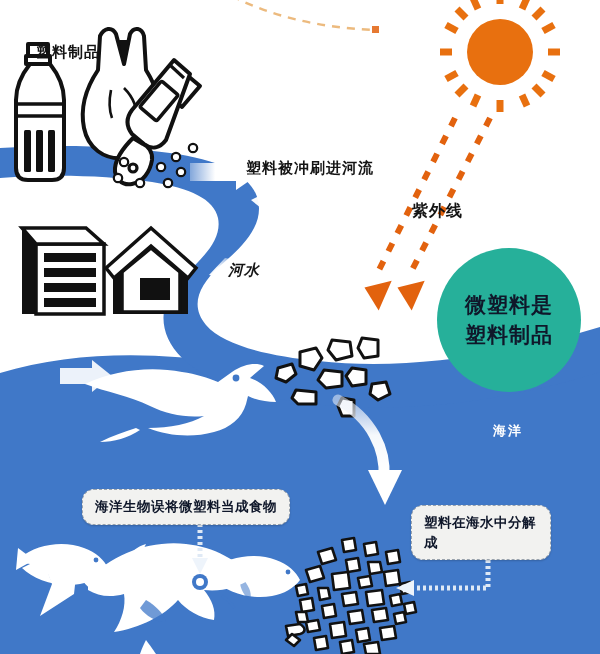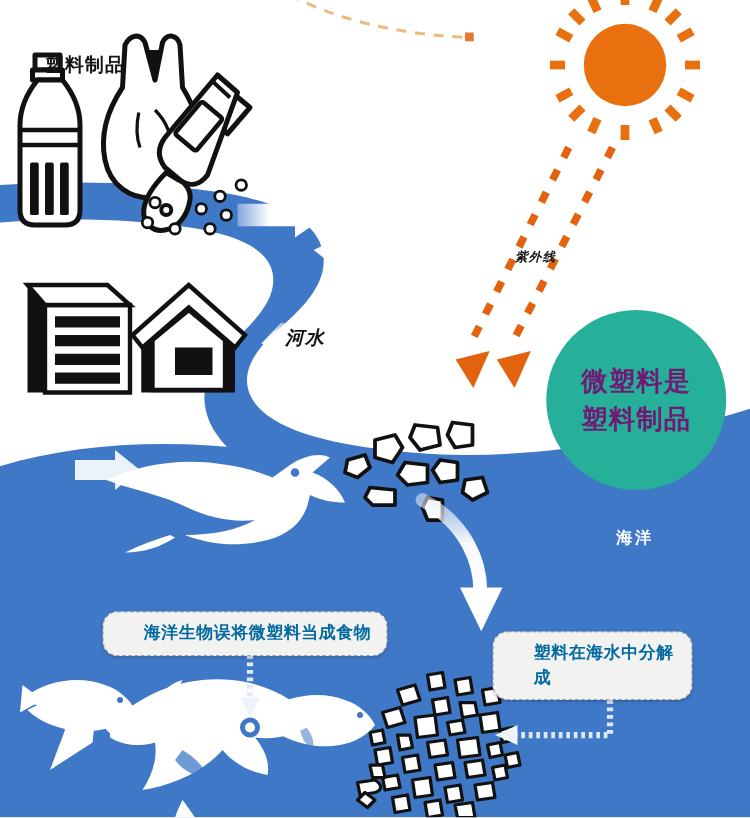--- a/index.html
+++ b/index.html
@@ -26,67 +26,66 @@
     font-weight:bold;
     white-space:nowrap;
     letter-spacing:1px;
     line-height:1.35;
   }
   .lbl-dark{ color:#141414;margin-top:32px; }
   .lbl-white{ color:#ffffff; }
 
   #label-plastic-products{ left:36px;  top:10px;  font-size:15px; }
   #label-washed-into-river{ left:246px; top:126px; font-size:15px; }
-  #label-uv{ left:412px; top:168px; font-size:10px;font-style:italic; }
+  #label-uv{ left:412px; top:168px; font-size:16px; }
   #label-river-water{ left:228px; top:228px; font-size:15px;font-style:italic; }
   #label-ocean{ left:457px; top:422px; font-size:13px; letter-spacing:2px;margin-left:36px; }
 
   #title-badge{
     position:absolute;
     left:437px; top:248px;
     width:144px; height:144px;
     border-radius:50%;
     background:#26b09a;
     display:flex;
     flex-direction:column;
     align-items:center;
     justify-content:center;
     box-sizing:border-box;
   }
   #title-badge .tline{
-    color:#701a75;
+    color:#0f172a;
     font-size:21px;
     font-weight:bold;
     letter-spacing:1px;
     line-height:1.45;
     text-align:center;
     white-space:nowrap;
   }
 
   .callout{
     position:absolute;
     background:#f2f2f0;
     border:1px dashed #9aa3ad;
     border-radius:12px;
     padding:7px 12px;
     box-shadow:0 1px 2px rgba(0,0,0,.18);
     box-sizing:border-box;
   }
   .callout span{
     display:block;
-    color:#0369a1;
+    color:#0f172a;
     font-weight:bold;
     font-size:13.5px;
     letter-spacing:.5px;
     line-height:1.45;
     white-space:nowrap;
-    margin-left:20px;
   }
   #callout-marine-life{ left:82px;  top:489px; }
-  #callout-decompose{  left:394px; top:505px; width:160px; }
+  #callout-decompose{  left:411px; top:505px; width:140px; }
   #callout-decompose span{ white-space:normal; }
 </style>
 </head>
 <body>
 
 <div id="infographic">
 
   <svg class="layer" viewBox="0 0 600 654">
 
     <defs>
@@ -438,20 +437,21 @@
     </g>
 
     <g>
       <path d="M488,560 L488,588 L412,588" fill="none" stroke="#dfe9f5" stroke-width="5" stroke-dasharray="3 3"></path>
       <path d="M414,580 L414,596 L396,588 Z" fill="#eef4fb"></path>
     </g>
   </svg>
 
   <div class="lbl lbl-dark" id="label-plastic-products">塑料制品</div>
 
+  <div class="lbl lbl-dark" id="label-washed-into-river">塑料被冲刷进河流</div>
 
   <div class="lbl lbl-dark" id="label-uv">紫外线</div>
 
   <div class="lbl lbl-dark" id="label-river-water">河水</div>
 
   <div class="lbl lbl-white" id="label-ocean">海洋</div>
 
   <div id="title-badge">
     <div class="tline">微塑料是</div>
     <div class="tline">塑料制品</div>

